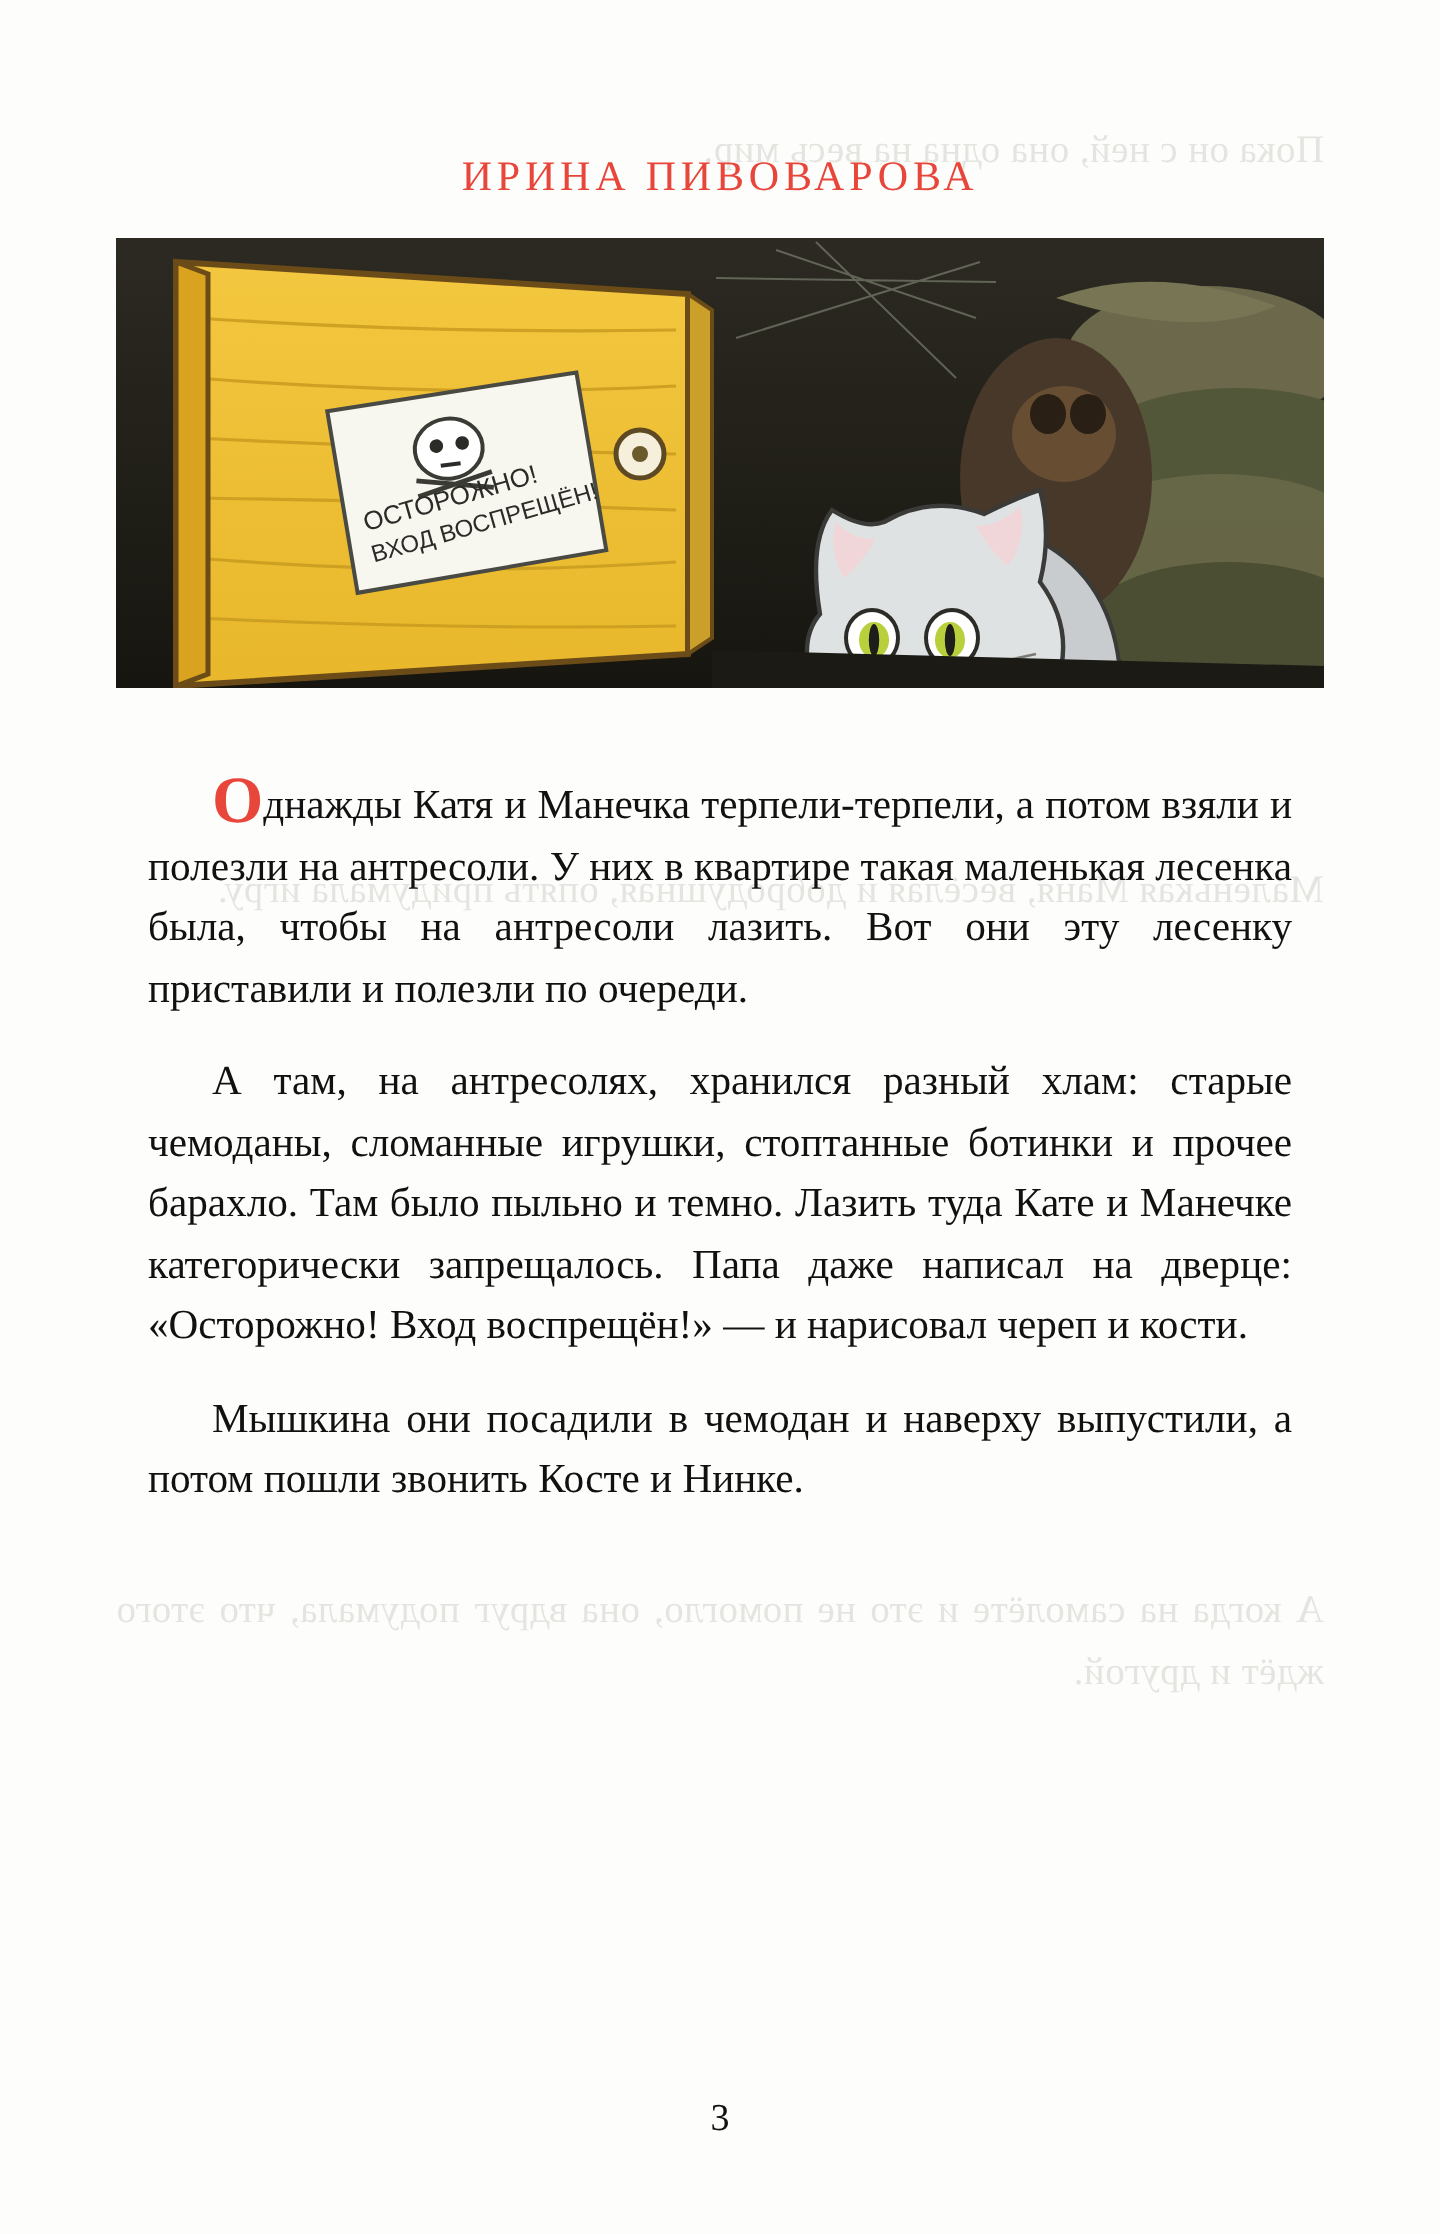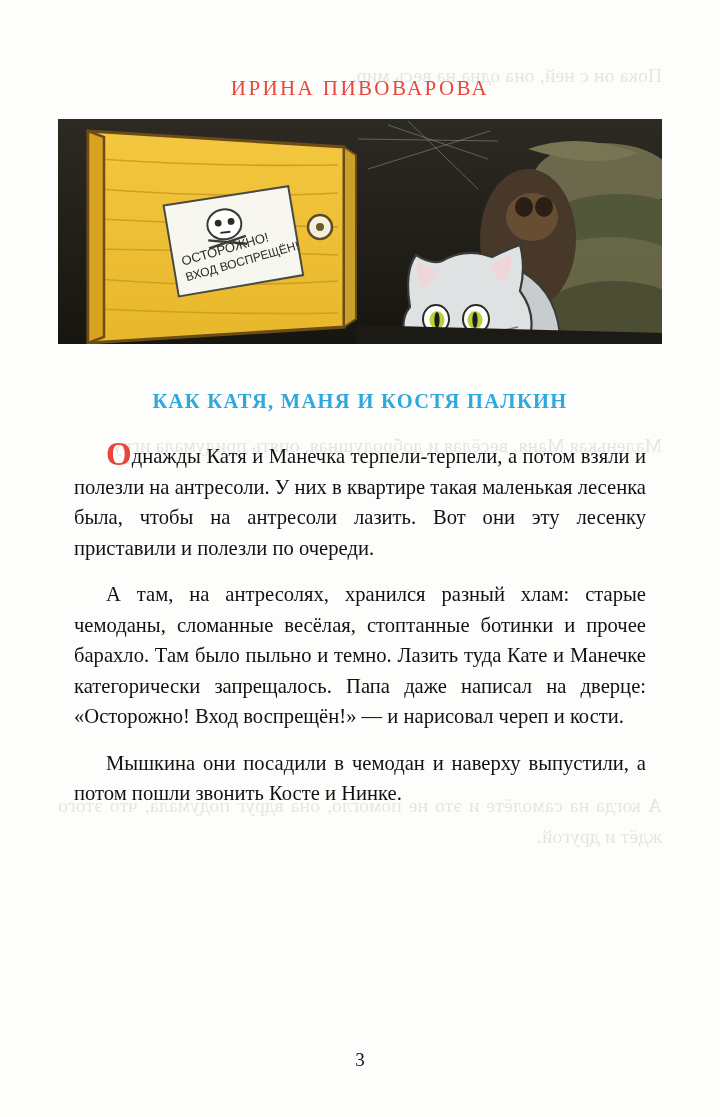--- a/index.html
+++ b/index.html
@@ -202,25 +202,24 @@
             <text x="124" y="156" font-family="Liberation Sans, sans-serif" font-size="12" fill="#2b2b28" transform="rotate(-9 124 156)">ВХОД ВОСПРЕЩЁН!</text>
           </g>
         </g>
 
         <path d="M298 206 L604 214 L604 225 L298 225 Z" fill="#1b1a14"></path>
       </g>
     </svg>
   </div>
 
   <div class="title">
-    <div>КАК КАТЯ, МАНЯ И КОСТЯ ПАЛКИН</div>
   </div>
 
   <div class="body">
     <p>
       <span class="dropcap">О</span><span>днажды Катя и Манечка терпели-терпели, а потом взяли и полезли на антресоли. У них в квартире такая маленькая лесенка была, чтобы на антресоли лазить. Вот они эту лесенку приставили и полезли по очереди.</span>
     </p>
-    <p>А там, на антресолях, хранился разный хлам: старые чемоданы, сломанные весёлая, стоптанные ботинки и прочее барахло. Там было пыльно и темно. Лазить туда Кате и Манечке категорически запрещалось. Папа даже написал на дверце: «Осторожно! Вход воспрещён!» — и нарисовал череп и кости.</p>
+    <p>А там, на антресолях, хранился разный хлам: старые чемоданы, сломанные игрушки, стоптанные ботинки и прочее барахло. Там было пыльно и темно. Лазить туда Кате и Манечке категорически запрещалось. Папа даже написал на дверце: «Осторожно! Вход воспрещён!» — и нарисовал череп и кости.</p>
     <p>Мышкина они посадили в чемодан и наверху выпустили, а потом пошли звонить Косте и Нинке.</p>
   </div>
 
   <div class="folio">3</div>
 </div>
 
 </body></html>

